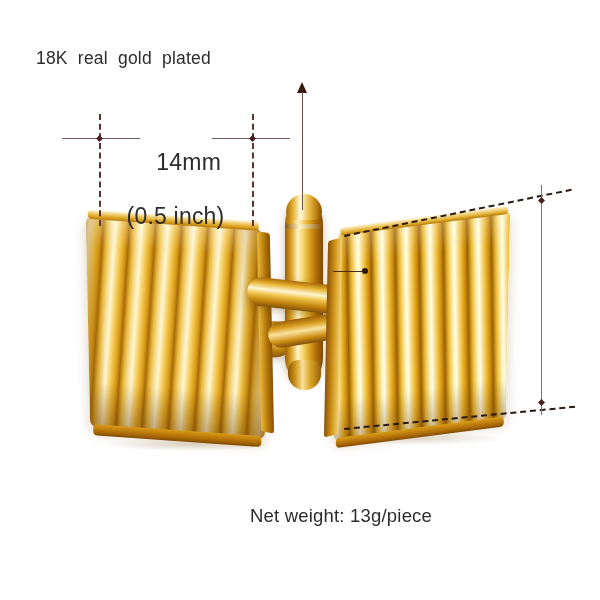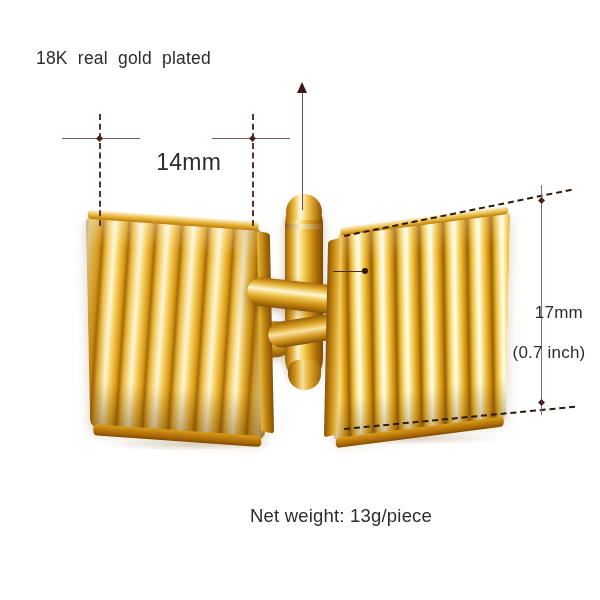--- a/index.html
+++ b/index.html
@@ -327,32 +327,29 @@
 
   <div class="vdash" style="left:99px; top:114px; height:112px;"></div>
   <div class="vdash" style="left:252px; top:114px; height:112px;"></div>
   <div class="hrule" style="left:62px; top:138px; width:78px;"></div>
   <div class="hrule" style="left:212px; top:138px; width:78px;"></div>
   <div class="tick" style="left:96px; top:135px;"></div>
   <div class="tick" style="left:249px; top:135px;"></div>
 
   <div id="label-width" class="anno">
     <span>14mm</span>
+    <span class="l2">(0.5 inch)</span>
   </div>
 
   <div class="sloped" style="left:344px; top:235px; width:232px; transform: rotate(-11.5deg);"></div>
   <div class="sloped" style="left:344px; top:428px; width:232px; transform: rotate(-5.5deg);"></div>
   <div class="vrule" style="left:541px; top:185px; height:230px;"></div>
   <div class="tick" style="left:538px; top:197px;"></div>
   <div class="tick" style="left:538px; top:399px;"></div>
 
-  <div id="label-height" class="anno">
-    <span>17mm</span>
-    <span class="l2">(0.7 inch)</span>
-  </div>
 
   <div id="pointer-plating-head"></div>
   <div id="pointer-plating"></div>
   <div id="label-plating" class="anno">18K  real  gold  plated</div>
 
   <div id="pointer-face"></div>
   <div id="pointer-face-dot"></div>
 
   <div id="label-weight" class="anno">Net weight: 13g/piece</div>
 

